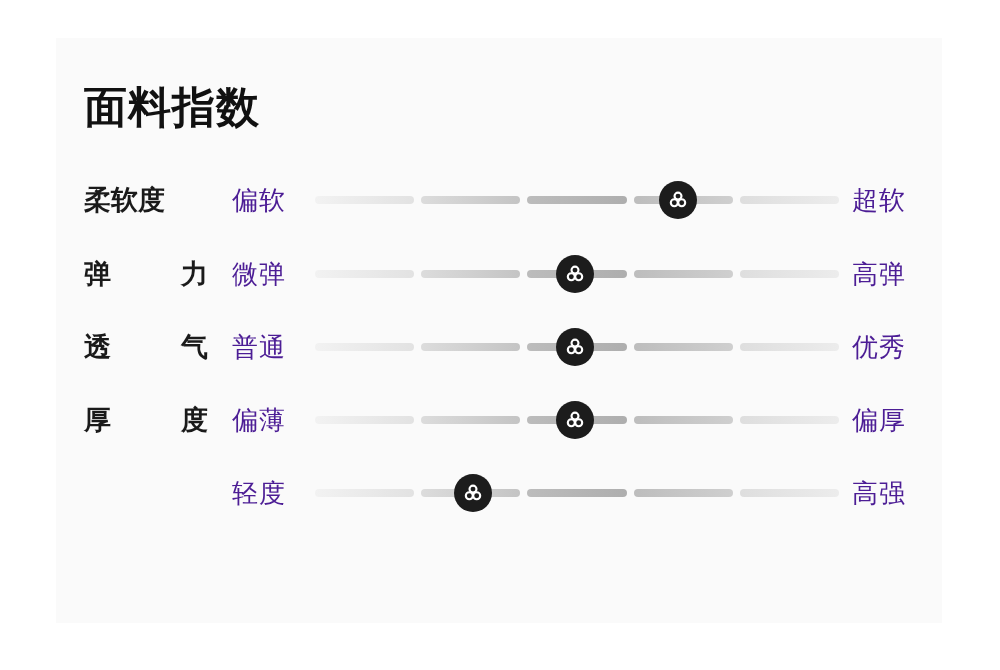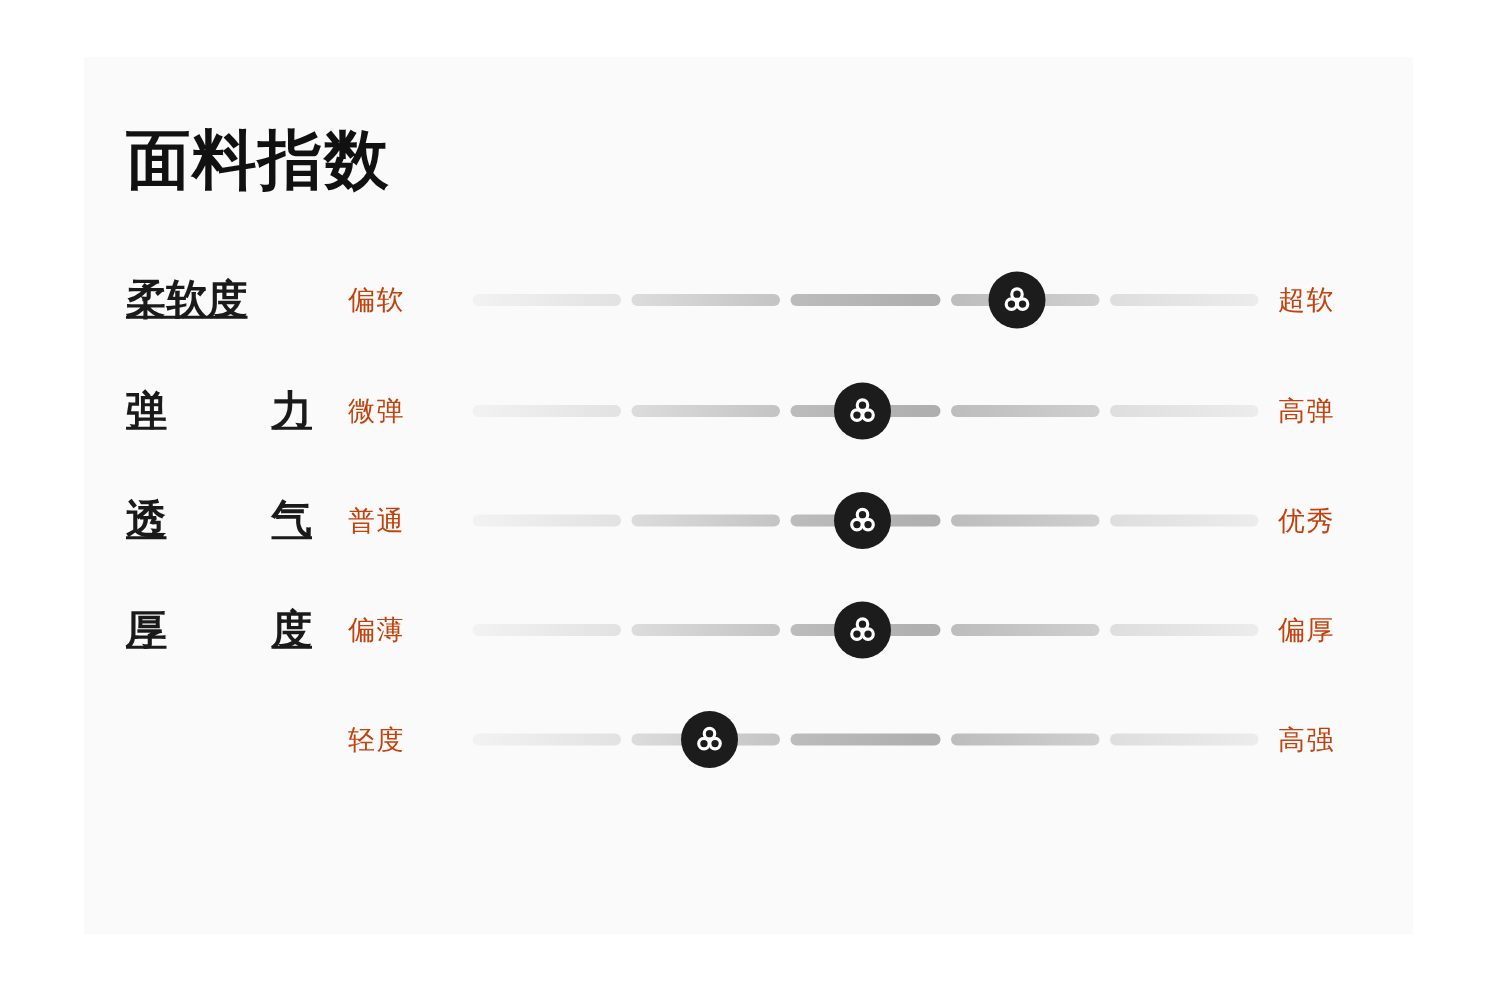--- a/index.html
+++ b/index.html
@@ -39,33 +39,32 @@
     position:absolute;
     left:28px;
     top:50%;
     transform:translateY(-50%);
     width:124px;
     font-size:27px;
     font-weight:bold;
     color:#1a1a1a;
     line-height:1;
     white-space:nowrap;
-    text-decoration:underline;
   }
   .row-label.spread {
     display:flex;
     justify-content:space-between;
   }
 
   .end-label {
     position:absolute;
     top:50%;
     transform:translateY(-50%);
-    font-size:18px;
-    color:#c2410c;
+    font-size:26px;
+    color:#4c1d95;
     line-height:1;
     white-space:nowrap;
     letter-spacing:1px;
   }
   .end-label.left  { left:176px; }
   .end-label.right { left:796px; }
 
   .track {
     position:absolute;
     left:259px;

